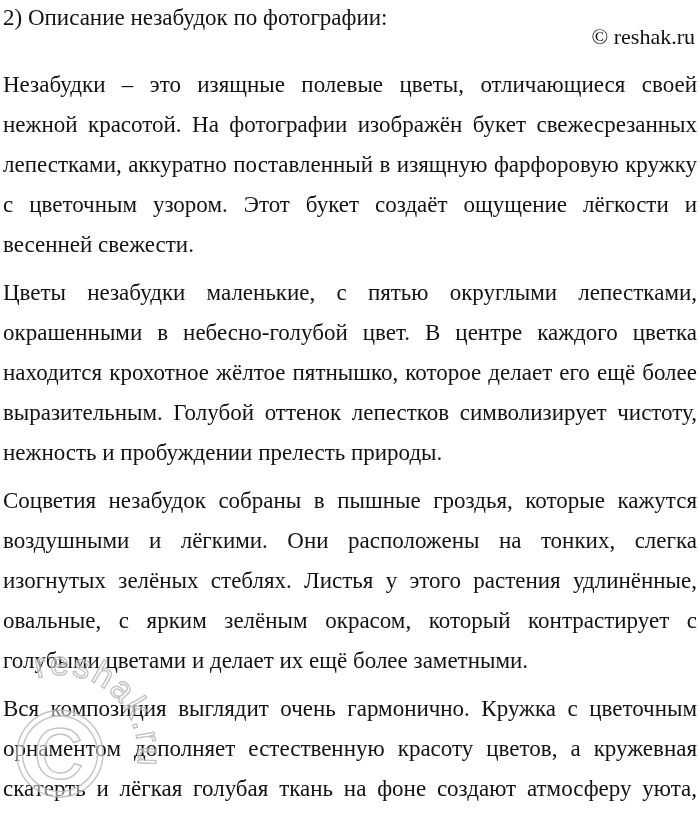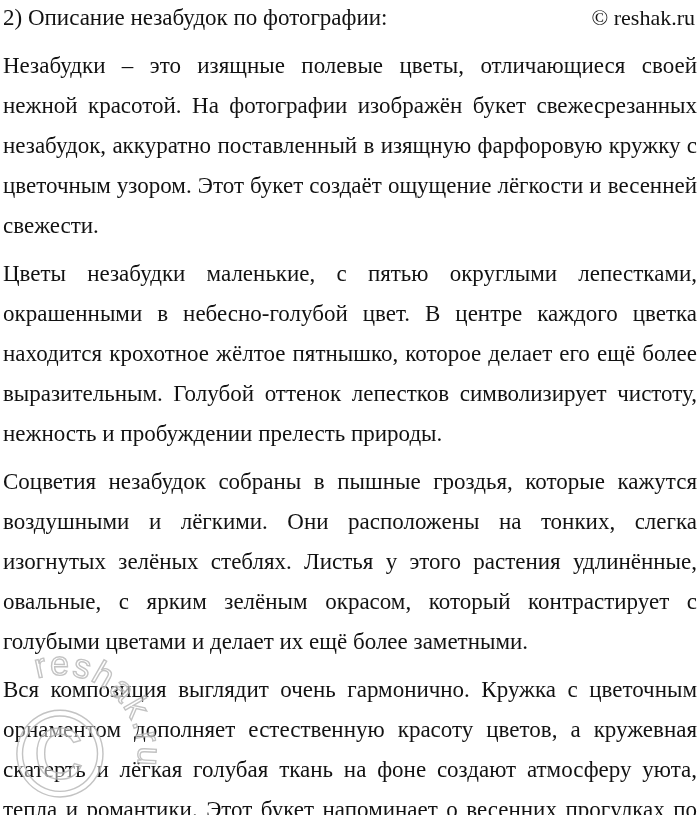--- a/index.html
+++ b/index.html
@@ -26,20 +26,21 @@
     font-size: 23px;
     margin-bottom: 14px;
   }
   .header-title {
     white-space: nowrap;
   }
   .header-copyright {
     white-space: nowrap;
     font-size: 22px;
     padding-right: 2px;
+    margin-top: 19px;
   }
   .content p {
     margin: 0 0 8px 0;
     font-size: 23px;
     line-height: 40px;
     text-align: justify;
     text-justify: inter-word;
   }
   .watermark {
     position: absolute;
@@ -69,21 +70,21 @@
 <body>
 
 <div class="page">
 
   <div class="header-row">
     <span class="header-title">2) Описание незабудок по фотографии:</span>
     <span class="header-copyright">© reshak.ru</span>
   </div>
 
   <div class="content">
-    <p>Незабудки – это изящные полевые цветы, отличающиеся своей нежной красотой. На фотографии изображён букет свежесрезанных незабудок, аккуратно поставленный в изящную фарфоровую кружку с цветочным узором. Этот букет создаёт ощущение лёгкости и весенней свежести.</p>
+    <p>Незабудки – это изящные полевые цветы, отличающиеся своей нежной красотой. На фотографии изображён букет свежесрезанных лепестками, аккуратно поставленный в изящную фарфоровую кружку с цветочным узором. Этот букет создаёт ощущение лёгкости и весенней свежести.</p>
     <p>Цветы незабудки маленькие, с пятью округлыми лепестками, окрашенными в небесно-голубой цвет. В центре каждого цветка находится крохотное жёлтое пятнышко, которое делает его ещё более выразительным. Голубой оттенок лепестков символизирует чистоту, нежность и пробуждении прелесть природы.</p>
     <p>Соцветия незабудок собраны в пышные гроздья, которые кажутся воздушными и лёгкими. Они расположены на тонких, слегка изогнутых зелёных стеблях. Листья у этого растения удлинённые, овальные, с ярким зелёным окрасом, который контрастирует с голубыми цветами и делает их ещё более заметными.</p>
     <p>Вся композиция выглядит очень гармонично. Кружка с цветочным орнаментом дополняет естественную красоту цветов, а кружевная скатерть и лёгкая голубая ткань на фоне создают атмосферу уюта, тепла и романтики. Этот букет напоминает о весенних прогулках по лугам и пробуждении природы после зимнего сна.</p>
   </div>
 
   <svg class="watermark" viewBox="0 0 210 190" aria-hidden="true">
     <defs>
       <path id="wm-arc" d="M 38.3 46.7 A 78 78 0 0 1 124.7 170.2" fill="none"></path>
     </defs>
     <text class="wm-arc-text">

